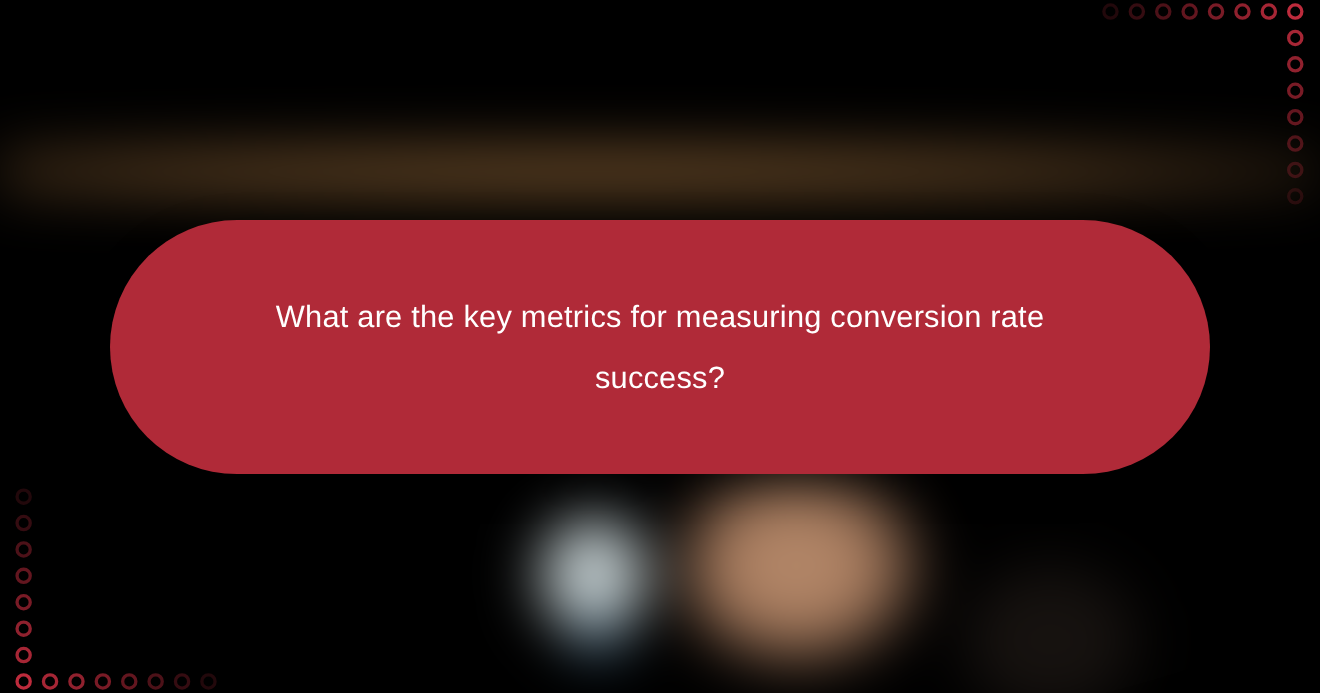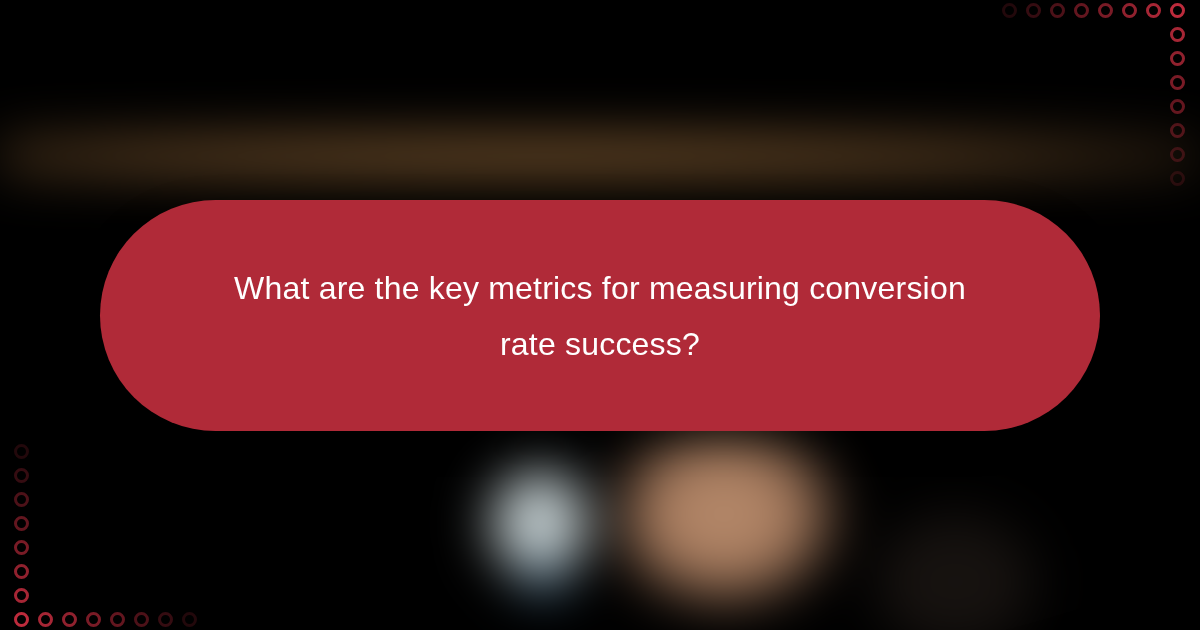--- a/index.html
+++ b/index.html
@@ -107,21 +107,21 @@
     height: 231px;
     background: #b02a38;
     border-radius: 116px;
     display: flex;
     align-items: center;
     justify-content: center;
     box-shadow: 0 10px 34px rgba(0,0,0,0.28);
   }
   .card-text {
     color: #ffffff;
-    font-size: 32px;
+    font-size: 28px;
     line-height: 56px;
     font-weight: 400;
     text-align: center;
     letter-spacing: 0.2px;
     max-width: 790px;
     margin: 0;
   }
 </style>
 </head>
 <body>

